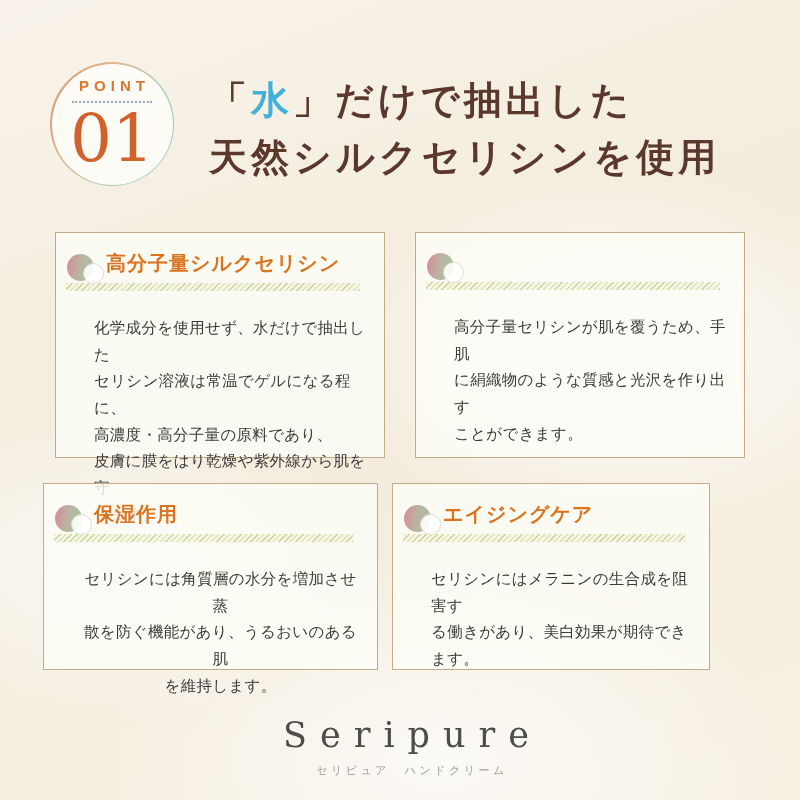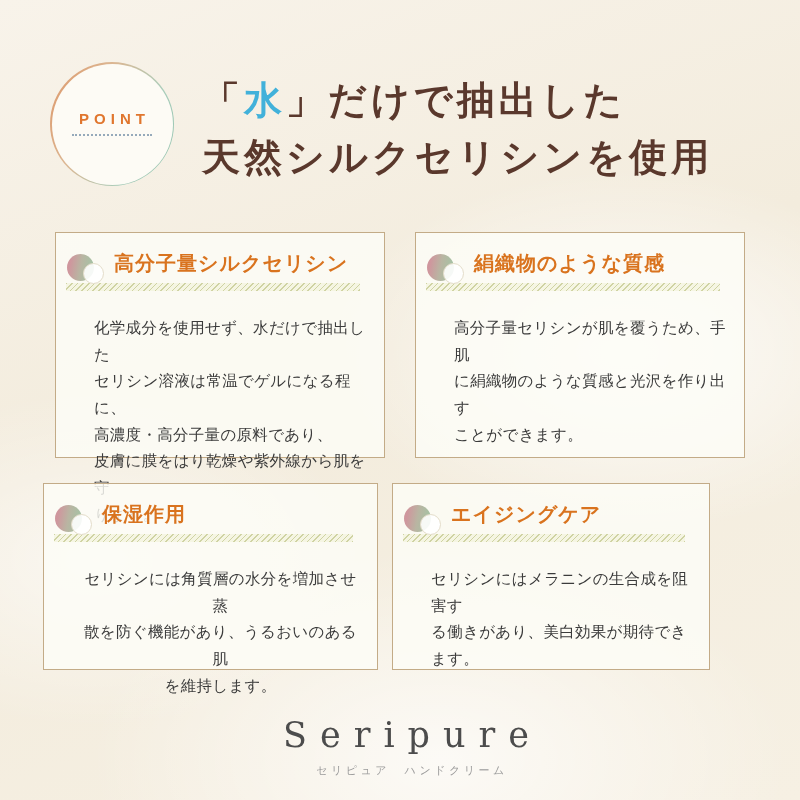--- a/index.html
+++ b/index.html
@@ -37,21 +37,21 @@
     border-top:2px dotted #96aabb;
     margin:7px 0 3px;
   }
   .badge-number {
     font-family:"DejaVu Serif", serif;
     font-size:66px; line-height:1; color:#d2622c;
   }
 
   
   .heading {
-    position:absolute; left:202px; top:72px;
+    position:absolute; left:209px; top:72px;
     font-size:38px; font-weight:600; line-height:57px;
     letter-spacing:4px; color:#5a382c;
   }
   .heading .hl { color:#41b1da; }
 
   
   .card {
     position:absolute;
     background:rgba(253,252,247,.82);
     border:1px solid #c3ab87;
@@ -60,21 +60,20 @@
   .card-2 { left:415px; top:232px; width:330px; height:226px; }
   .card-3 { left:43px;  top:483px; width:335px; height:187px;text-align:center; }
   .card-4 { left:392px; top:483px; width:318px; height:187px; }
 
   .card-head {
     position:relative;
     margin:17px 24px 0 10px;
     padding:0 0 10px 0;
     display:flex; align-items:center;
     min-height:40px;
-    gap:8px;
   }
   .hatch {
     position:absolute; left:0; right:0; bottom:0; height:8px;
     background:repeating-linear-gradient(135deg, rgba(171,178,96,.55) 0 1px, rgba(240,241,213,.55) 1px 4px);
   }
   .dual-circle-icon {
     position:relative; width:40px; height:30px; flex:0 0 40px;
     z-index:1; margin-bottom:-6px;
   }
   .circle-big {
@@ -115,20 +114,21 @@
     color:#9b9b9b;
   }
 </style>
 </head>
 <body>
 
 <div class="badge">
   <div class="badge-inner">
     <div class="badge-label">POINT</div>
     <div class="badge-dots"></div>
+    <div class="badge-number">01</div>
   </div>
 </div>
 
 <h1 class="heading"><span>「</span><span class="hl">水</span><span>」だけで抽出した</span><br><span>天然シルクセリシンを使用</span></h1>
 
 <section class="card card-1">
   <div class="card-head">
     <span class="dual-circle-icon">
       <span class="circle-big"></span>
       <span class="circle-small"></span>
@@ -142,21 +142,20 @@
 皮膚に膜をはり乾燥や紫外線から肌を守
 ります。</p>
 </section>
 
 <section class="card card-2">
   <div class="card-head">
     <span class="dual-circle-icon">
       <span class="circle-big"></span>
       <span class="circle-small"></span>
     </span>
-    <span class="card-title">絹織物のような質感</span>
     <span class="hatch"></span>
   </div>
   <p class="card-body">高分子量セリシンが肌を覆うため、手肌
 に絹織物のような質感と光沢を作り出す
 ことができます。</p>
 </section>
 
 <section class="card card-3">
   <div class="card-head">
     <span class="dual-circle-icon">

